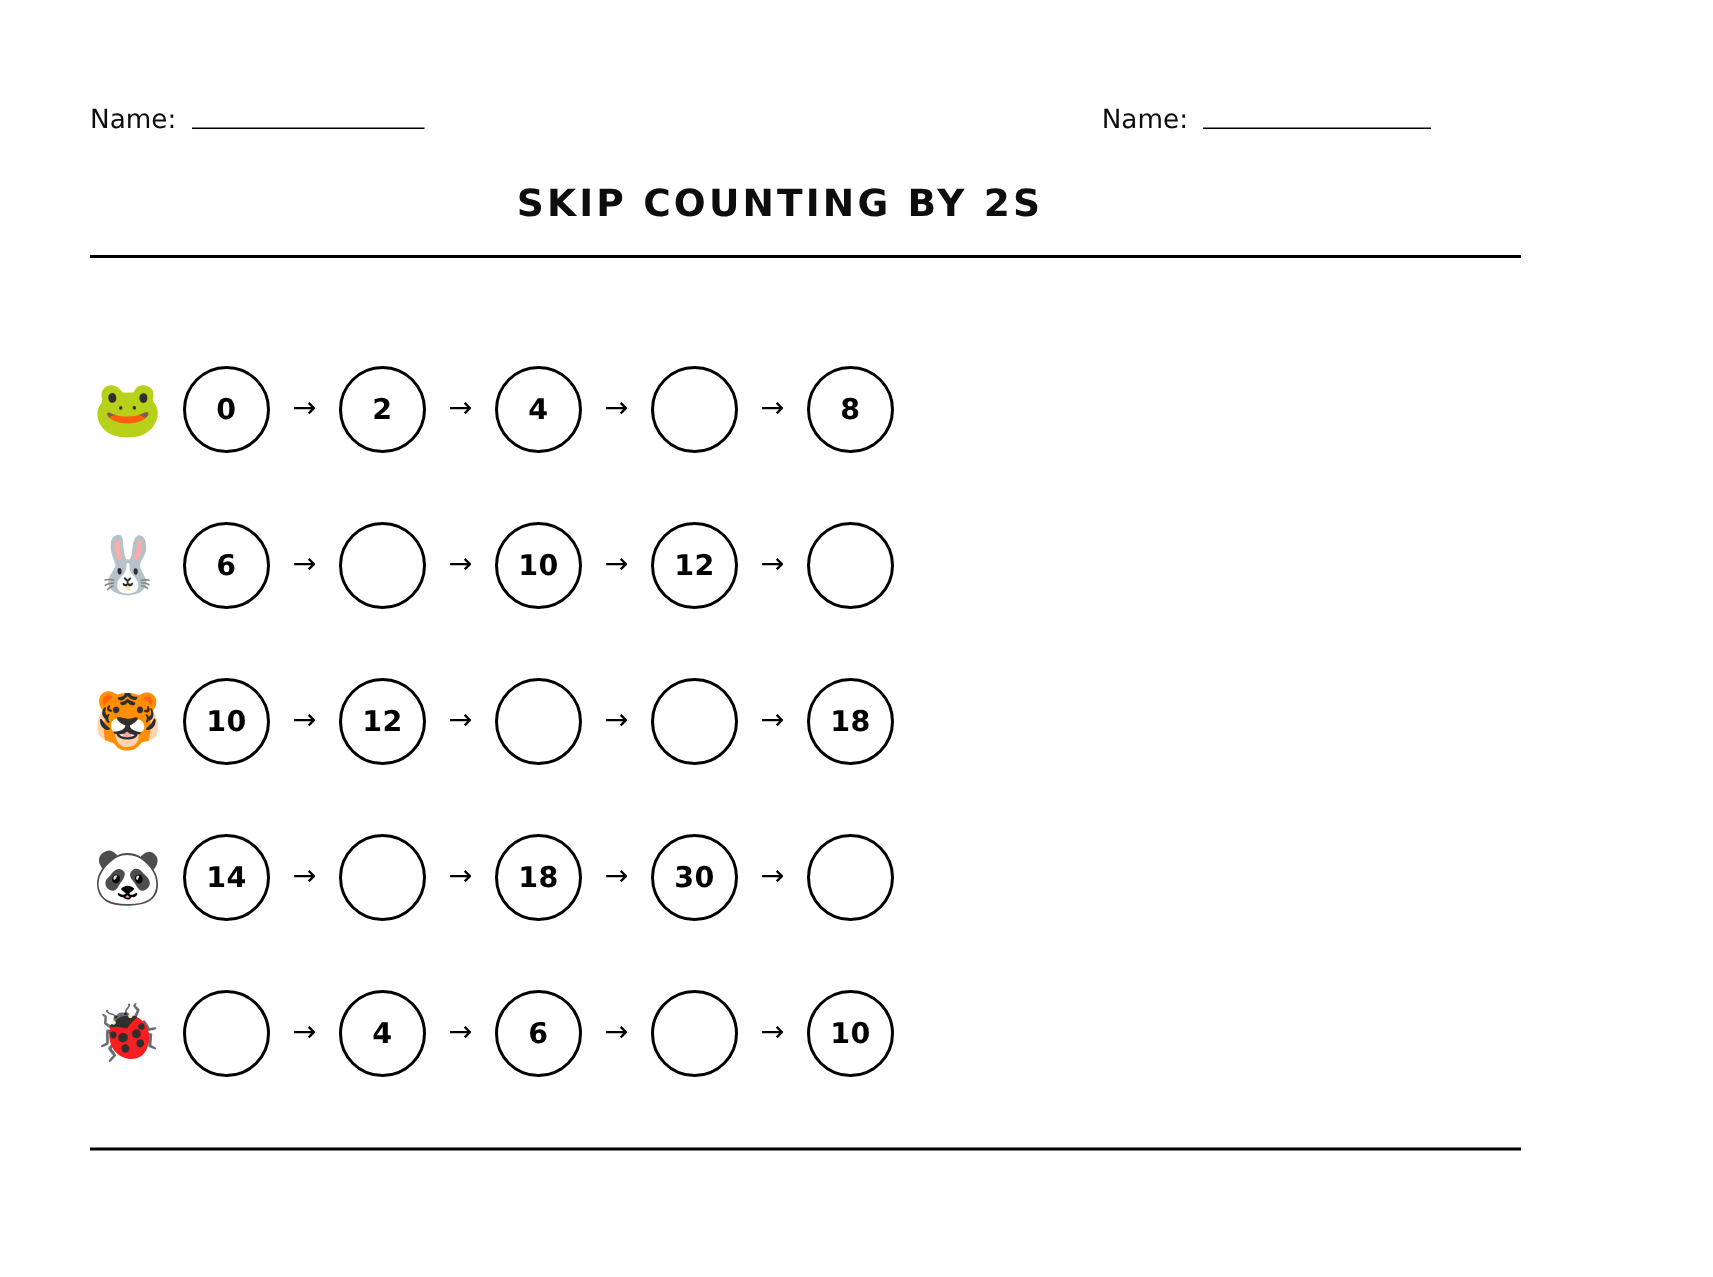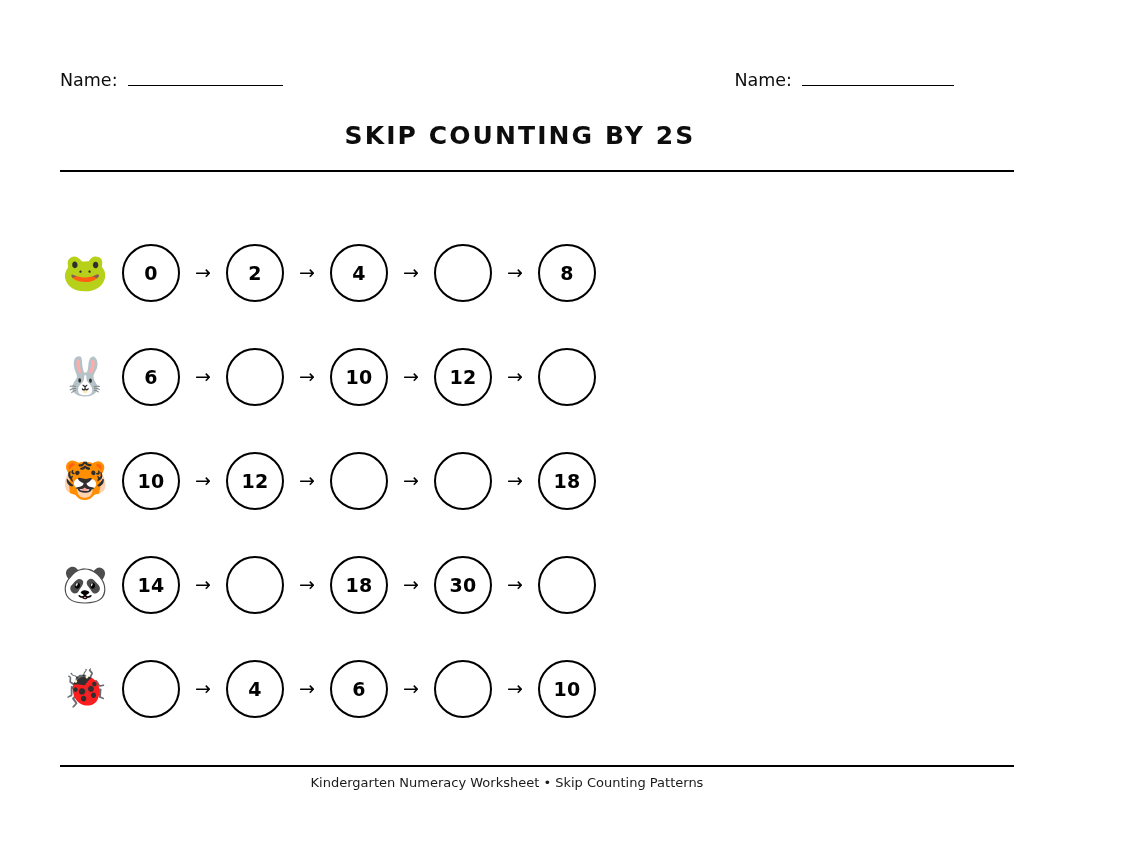--- a/index.html
+++ b/index.html
@@ -247,15 +247,14 @@
           <div class="arrow">→</div>
           <div class="bubble blank"></div>
           <div class="arrow">→</div>
           <div class="bubble">10</div>
         </div>
       </div>
     </div>
 
   <div class="rule rule-bottom"></div>
 
-  <div class="footer">Kindergarten Numeracy Worksheet • Skip Counting Patterns</div>
 
 </div>
 
 </body></html>

